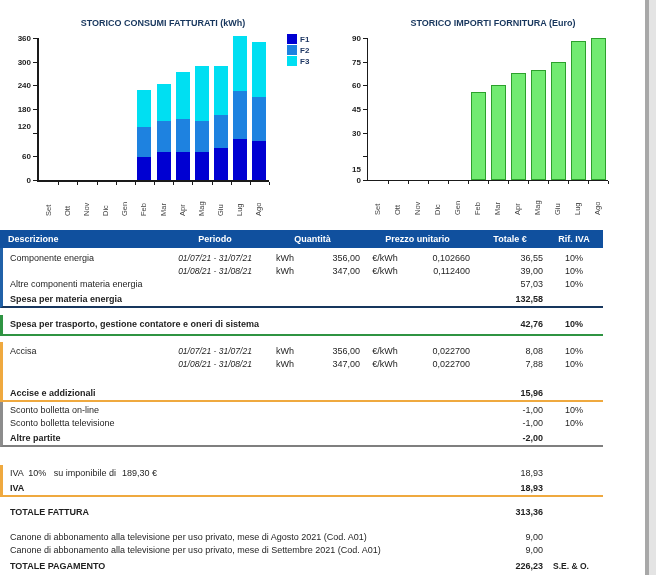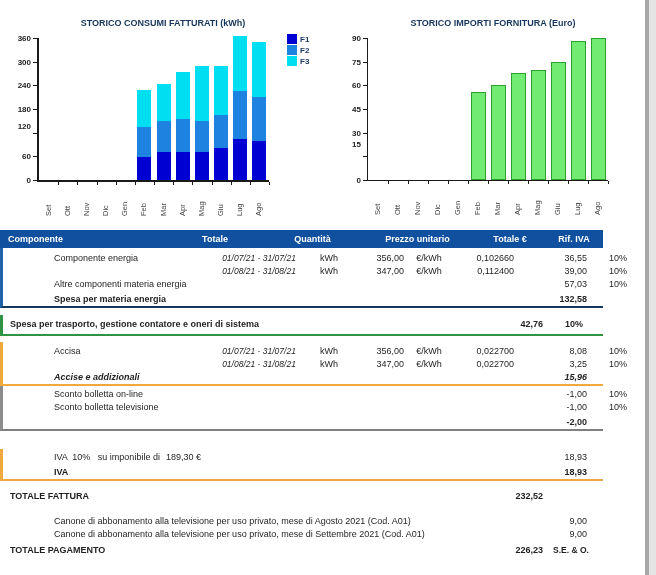--- a/index.html
+++ b/index.html
@@ -23,21 +23,21 @@
 
   
   .billtable{position:absolute;left:0;top:230px;width:603px;font-size:9px;color:#1f1f1f;}
   .thead{display:grid;grid-template-columns:165px 100px 95px 115px 70px 58px;
          background:#10509E;color:#fff;font-weight:bold;height:18px;line-height:18px;
          font-size:9px;}
   .th{text-align:center;}
   .th.left{text-align:left;padding-left:8px;}
   .section{border-left:3px solid transparent;}
   .row{display:grid;grid-template-columns:162px 100px 40px 55px 50px 65px 70px 58px;
-       line-height:13px;min-height:13px;align-items:baseline;padding-left:44px;}
+       line-height:13px;min-height:13px;align-items:baseline;}
   .row.tall{padding:3px 0;}
   .bold{font-weight:bold;}
   .c-desc{padding-left:7px;white-space:pre-wrap;}
   .c-desc2{margin-left:6px;}
   .c-per{font-style:italic;text-align:center;font-size:8.5px;white-space:nowrap;}
   .c-u1{text-align:center;}
   .c-qty{text-align:right;}
   .c-u2{text-align:center;}
   .c-pr{text-align:right;padding-right:5px;}
   .c-tot{text-align:right;padding-right:2px;}
@@ -129,21 +129,21 @@
           <div>F3</div>
         </div>
       </div>
     </div>
 
   <div class="chart" id="chart-importi" style="left:332px;top:8px;">
     <div class="chart-title">STORICO IMPORTI FORNITURA (Euro)</div>
   <div class="plot" style="left: 35px; top: 30px; width: 240px; height: 142px; border-left: 1px solid rgb(26, 26, 26); border-bottom: 1px solid rgb(26, 26, 26);"></div>
       <div class="ylab" style="left: 1px; top: 168px;">0</div>
       <div class="ytick" style="left: 31px; top: 172px; width: 4px; height: 1px;"></div>
-      <div class="ylab" style="left: 1px; top: 132px;">15</div>
+      <div class="ylab" style="left: 1px; top: 157px;">15</div>
       <div class="ytick" style="left: 31px; top: 148.333px; width: 4px; height: 1px;"></div>
       <div class="ylab" style="left: 1px; top: 120.667px;">30</div>
       <div class="ytick" style="left: 31px; top: 124.667px; width: 4px; height: 1px;"></div>
       <div class="ylab" style="left: 1px; top: 97px;">45</div>
       <div class="ytick" style="left: 31px; top: 101px; width: 4px; height: 1px;"></div>
       <div class="ylab" style="left: 1px; top: 73.3333px;">60</div>
       <div class="ytick" style="left: 31px; top: 77.3333px; width: 4px; height: 1px;"></div>
       <div class="ylab" style="left: 1px; top: 49.6667px;">75</div>
       <div class="ytick" style="left: 31px; top: 53.6667px; width: 4px; height: 1px;"></div>
       <div class="ylab" style="left: 1px; top: 26px;">90</div>
@@ -176,22 +176,22 @@
       <div class="bar" style="left: 158.5px; width: 15px; top: 77.3333px; height: 94.6667px; background: rgb(113, 235, 113); border: 1px solid rgb(44, 160, 44);"></div>
       <div class="bar" style="left: 178.5px; width: 15px; top: 64.7111px; height: 107.289px; background: rgb(113, 235, 113); border: 1px solid rgb(44, 160, 44);"></div>
       <div class="bar" style="left: 198.5px; width: 15px; top: 61.5556px; height: 110.444px; background: rgb(113, 235, 113); border: 1px solid rgb(44, 160, 44);"></div>
       <div class="bar" style="left: 218.5px; width: 15px; top: 53.6667px; height: 118.333px; background: rgb(113, 235, 113); border: 1px solid rgb(44, 160, 44);"></div>
       <div class="bar" style="left: 238.5px; width: 15px; top: 33.1556px; height: 138.844px; background: rgb(113, 235, 113); border: 1px solid rgb(44, 160, 44);"></div>
       <div class="bar" style="left: 258.5px; width: 15px; top: 30px; height: 142px; background: rgb(113, 235, 113); border: 1px solid rgb(44, 160, 44);"></div>
     </div>
 
   <div class="billtable">
     <div class="thead">
-      <div class="th left">Componente</div>
-      <div class="th">Totale</div>
+      <div class="th left">Descrizione</div>
+      <div class="th">Periodo</div>
       <div class="th">Quantità</div>
       <div class="th">Prezzo unitario</div>
       <div class="th">Totale €</div>
       <div class="th">Rif. IVA</div>
     </div>
     <div id="tbody">
         <div class="section" style="border-left-color: rgb(32, 97, 168); border-bottom: 2px solid rgb(23, 54, 93); padding-top: 4px;">
           <div class="row">
             <div class="c-desc">Componente energia</div>
             <div class="c-per">01/07/21 - 31/07/21</div>
@@ -241,61 +241,62 @@
             <div class="c-tot" style="grid-column: 7;">8,08</div>
             <div class="c-iva" style="grid-column: 8;">10%</div>
           </div>
           <div class="row">
             <div class="c-desc"></div>
             <div class="c-per">01/08/21 - 31/08/21</div>
             <div class="c-u1">kWh</div>
             <div class="c-qty">347,00</div>
             <div class="c-u2">€/kWh</div>
             <div class="c-pr">0,022700</div>
-            <div class="c-tot" style="grid-column: 7;">3,25</div>
-            <div class="c-iva" style="grid-column: 8;">10%</div>
-          </div>
-          <div class="row bold" style="margin-top: 0; font-style: italic;">
+            <div class="c-tot" style="grid-column: 7;">7,88</div>
+            <div class="c-iva" style="grid-column: 8;">10%</div>
+          </div>
+          <div class="row bold" style="margin-top: 16px;">
             <div class="c-desc" style="grid-column: 1 / span 6;">Accise e addizionali</div>
             <div class="c-tot" style="grid-column: 7;">15,96</div>
             <div class="c-iva" style="grid-column: 8;"></div>
           </div>
         </div>
         <div class="section" style="border-left-color: rgb(140, 140, 140); border-bottom: 2px solid rgb(127, 127, 127); margin-top: 0; padding-top: 2px;">
           <div class="row">
             <div class="c-desc" style="grid-column: 1 / span 6;">Sconto bolletta on-line</div>
             <div class="c-tot" style="grid-column: 7;">-1,00</div>
             <div class="c-iva" style="grid-column: 8;">10%</div>
           </div>
           <div class="row">
             <div class="c-desc" style="grid-column: 1 / span 6;">Sconto bolletta televisione</div>
             <div class="c-tot" style="grid-column: 7;">-1,00</div>
             <div class="c-iva" style="grid-column: 8;">10%</div>
           </div>
           <div class="row bold" style="margin-top: 2px;">
+            <div class="c-desc" style="grid-column: 1 / span 6;">Altre partite</div>
             <div class="c-tot" style="grid-column: 7;">-2,00</div>
             <div class="c-iva" style="grid-column: 8;"></div>
           </div>
         </div>
         <div class="section" style="border-left-color: rgb(239, 169, 63); border-bottom: 2px solid rgb(239, 169, 63); margin-top: 18px; padding-top: 2px;">
           <div class="row">
             <div class="c-desc" style="grid-column: 1 / span 6;">IVA  10%   su imponibile di<span class="c-desc2">189,30 €</span></div>
             <div class="c-tot" style="grid-column: 7;">18,93</div>
             <div class="c-iva" style="grid-column: 8;"></div>
           </div>
           <div class="row bold" style="margin-top: 2px;">
             <div class="c-desc" style="grid-column: 1 / span 6;">IVA</div>
             <div class="c-tot" style="grid-column: 7;">18,93</div>
             <div class="c-iva" style="grid-column: 8;"></div>
           </div>
         </div>
         <div class="section" style="margin-top: 6px;">
           <div class="row bold tall">
             <div class="c-desc" style="grid-column: 1 / span 6;">TOTALE FATTURA</div>
-            <div class="c-tot" style="grid-column: 7;">232,52</div>
+            <div class="c-tot" style="grid-column: 7;">313,36</div>
             <div class="c-iva" style="grid-column: 8;"></div>
           </div>
         </div>
         <div class="section" style="margin-top: 9px;">
           <div class="row">
             <div class="c-desc" style="grid-column: 1 / span 6;">Canone di abbonamento alla televisione per uso privato, mese di Agosto 2021 (Cod. A01)</div>
             <div class="c-tot" style="grid-column: 7;">9,00</div>
             <div class="c-iva" style="grid-column: 8;"></div>
           </div>
           <div class="row">

